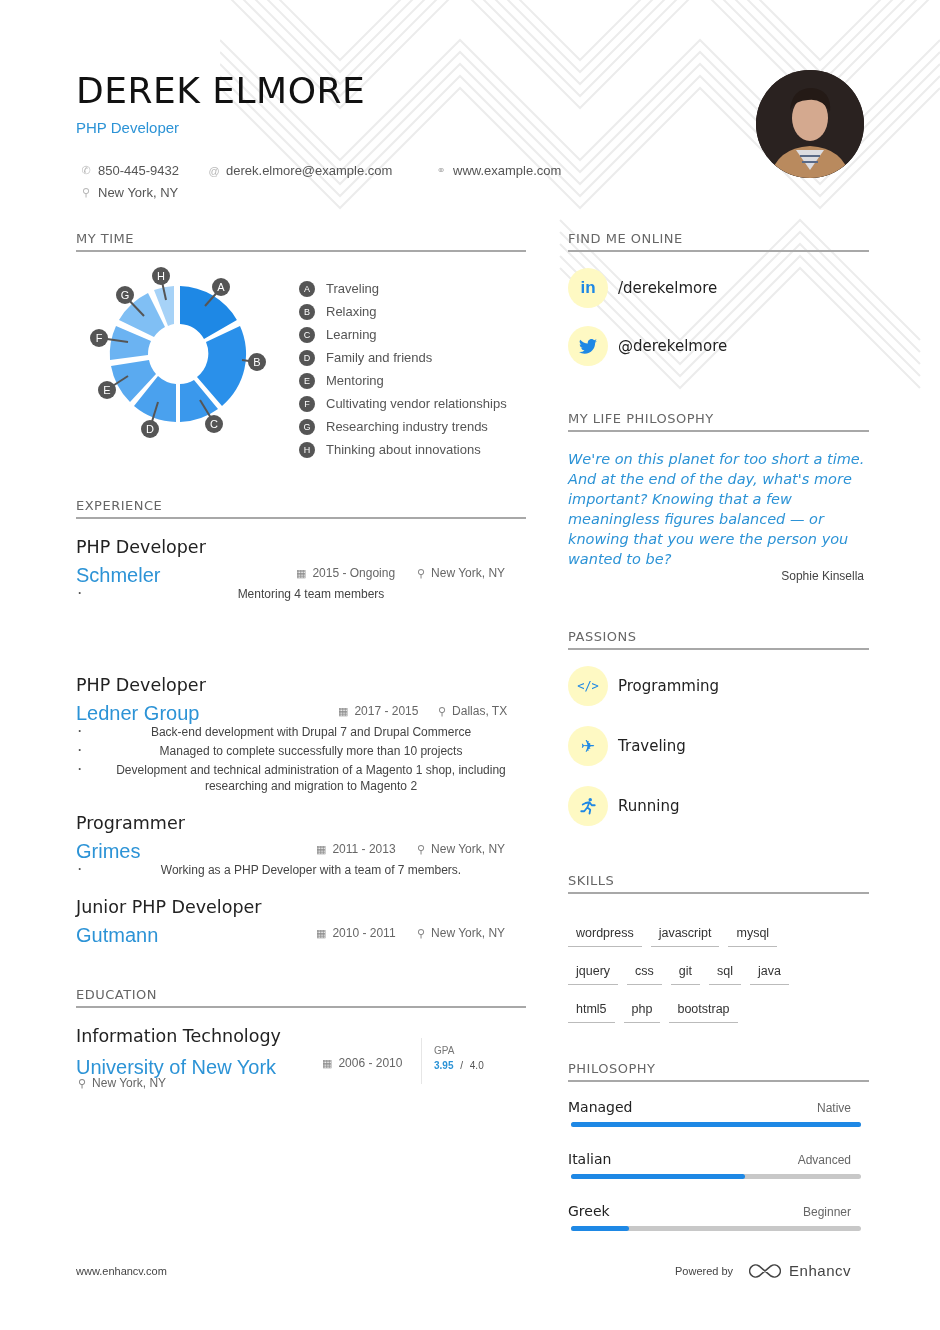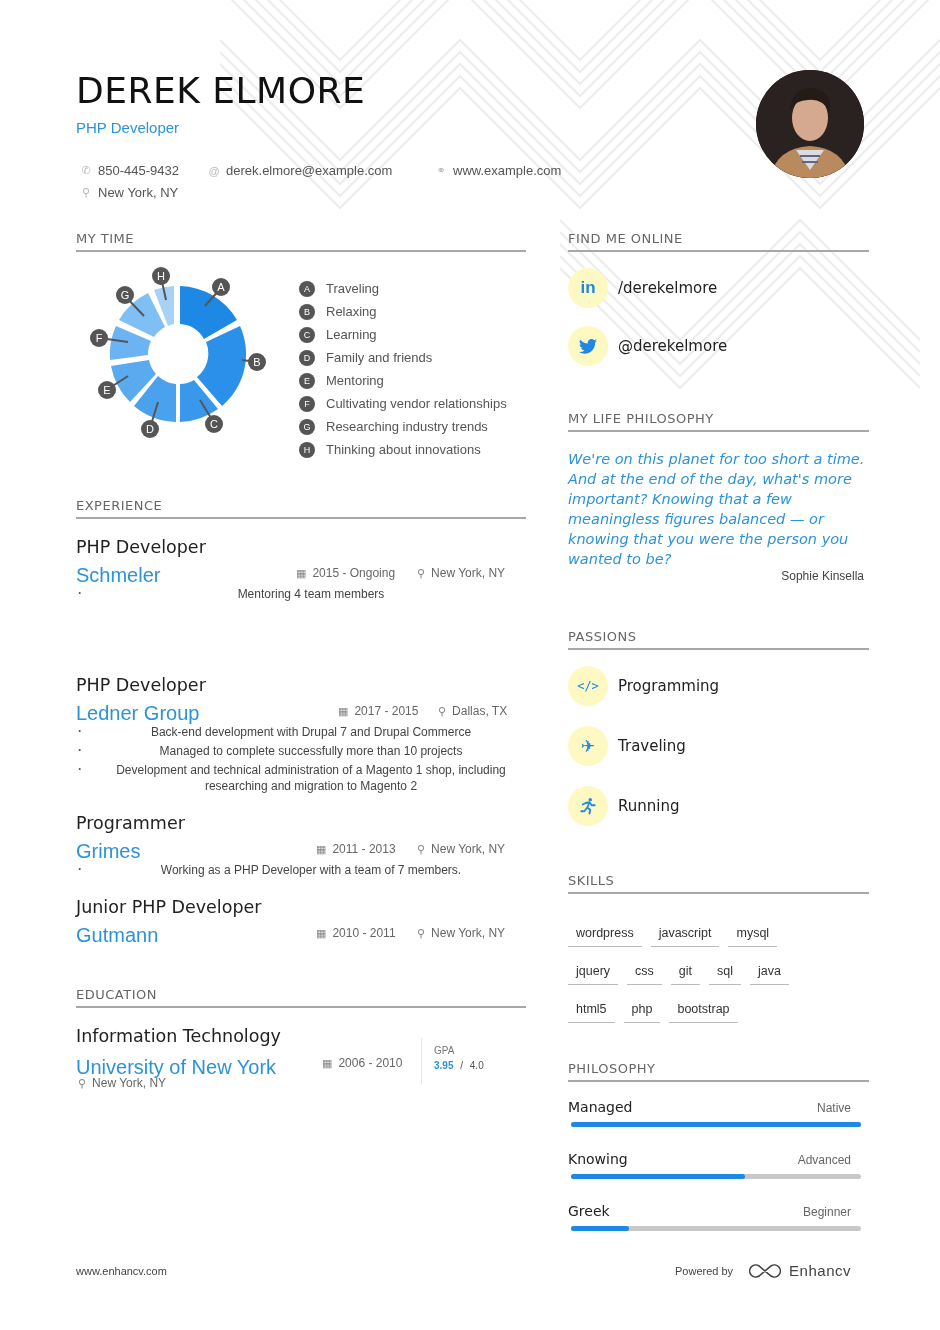--- a/index.html
+++ b/index.html
@@ -300,21 +300,21 @@
   <div class="lang-head">
       <span class="lang-name">Managed</span>
       <span class="lang-level">Native</span>
     </div>
   <div class="bar">
       <div class="bar-fill" style="width:100%;"></div>
     </div>
 </div>
 <div class="abs lang-row" style="left:568px;top:1151px;">
   <div class="lang-head">
-      <span class="lang-name">Knowing</span>
+      <span class="lang-name">Italian</span>
       <span class="lang-level">Advanced</span>
     </div>
   <div class="bar">
       <div class="bar-fill" style="width:60%;"></div>
     </div>
 </div>
 <div class="abs lang-row" style="left:568px;top:1203px;">
   <div class="lang-head">
       <span class="lang-name">Greek</span>
       <span class="lang-level">Beginner</span>

